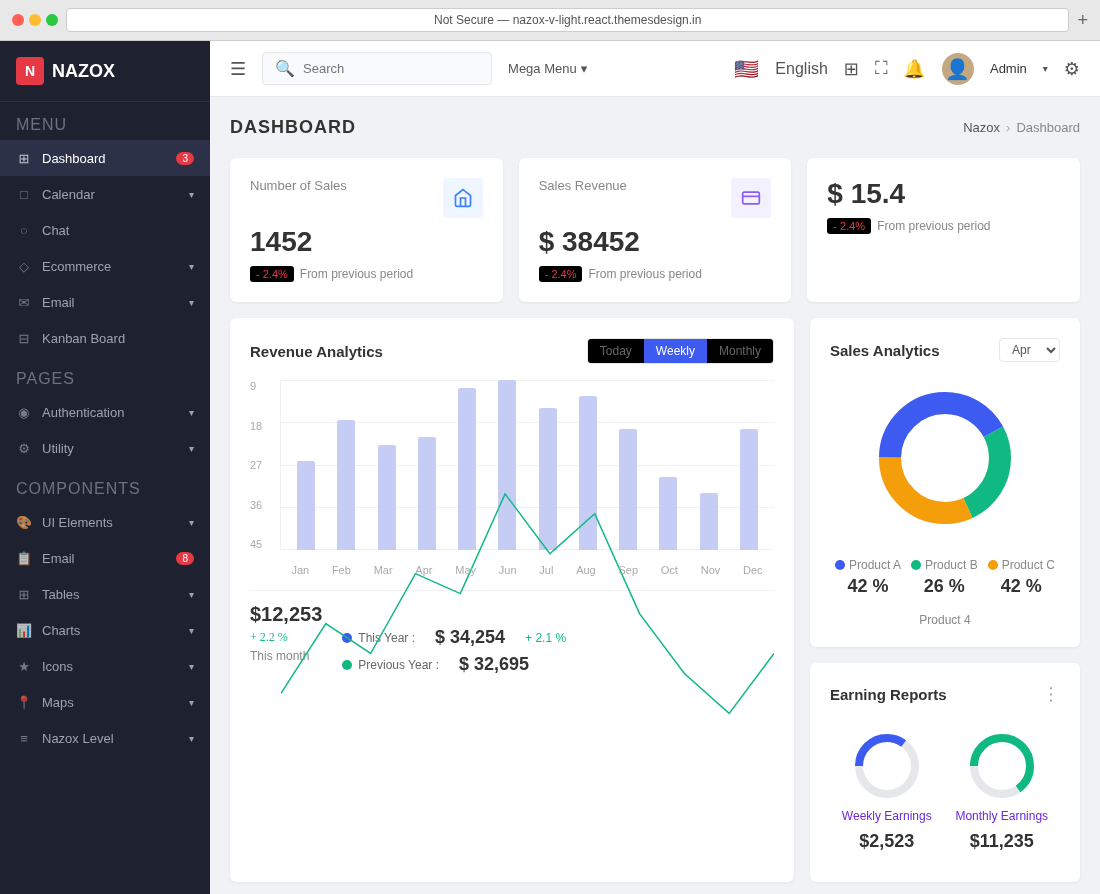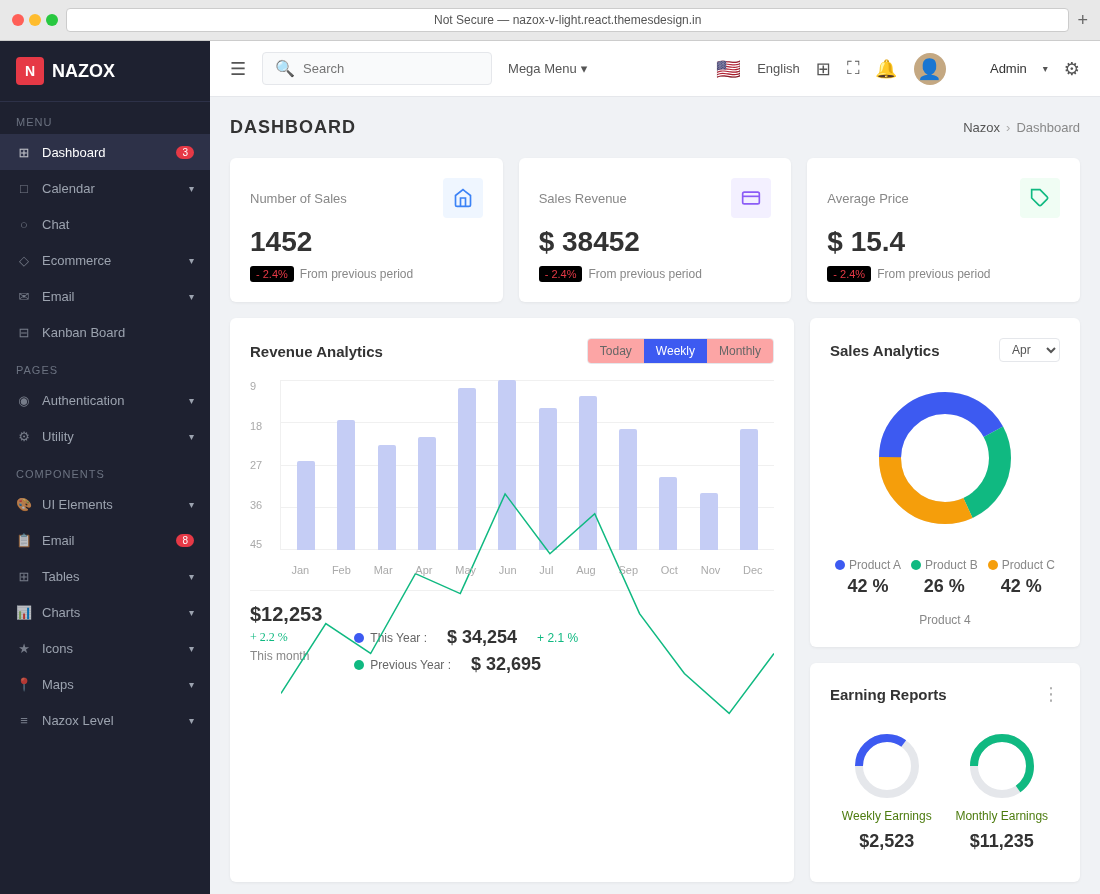--- a/index.html
+++ b/index.html
@@ -16,89 +16,89 @@
     .browser-new-tab { margin-left: auto; font-size: 18px; color: #666; cursor: pointer; }
 
     
     .app { display: flex; flex: 1; overflow: hidden; }
 
     
     .sidebar { width: 210px; background: #1e2130; color: #9ca3af; flex-shrink: 0; overflow-y: auto; }
     .sidebar-logo { padding: 16px; display: flex; align-items: center; gap: 8px; border-bottom: 1px solid #2d3148; }
     .logo-icon { background: #e63946; color: white; width: 28px; height: 28px; border-radius: 4px; display: flex; align-items: center; justify-content: center; font-weight: bold; font-size: 14px; }
     .logo-text { color: white; font-size: 18px; font-weight: 700; }
-    .sidebar-section-label { font-size: 11px; text-transform: uppercase; letter-spacing: 1px; padding: 14px 16px 6px; color: #6b7280; }
+    .sidebar-section-label { font-size: 16px; text-transform: uppercase; letter-spacing: 1px; padding: 14px 16px 6px; color: #6b7280; }
     .sidebar-item { display: flex; align-items: center; padding: 10px 16px; cursor: pointer; font-size: 13px; position: relative; gap: 10px; }
     .sidebar-item.active { background: #2d3148; color: #fff; }
     .sidebar-item .s-icon { width: 16px; height: 16px; display: flex; align-items: center; justify-content: center; opacity: 0.7; flex-shrink: 0; }
     .sidebar-item .badge { background: #e63946; color: white; font-size: 10px; border-radius: 10px; padding: 1px 6px; margin-left: auto; }
     .sidebar-item .arrow { margin-left: auto; font-size: 10px; }
     .sidebar-item .label { flex: 1; }
 
     
     .main { flex: 1; overflow-y: auto; background: #f0f2f5; }
 
     
     .topnav { background: white; padding: 0 20px; height: 56px; display: flex; align-items: center; gap: 16px; border-bottom: 1px solid #e5e7eb; flex-shrink: 0; }
     .hamburger { font-size: 18px; color: #555; cursor: pointer; }
     .search-box { display: flex; align-items: center; background: #f9fafb; border: 1px solid #e5e7eb; border-radius: 4px; padding: 6px 12px; gap: 8px; flex: 0 0 200px; }
     .search-box input { border: none; background: transparent; font-size: 13px; color: #555; outline: none; }
     .mega-menu { font-size: 13px; color: #555; cursor: pointer; display: flex; align-items: center; gap: 4px; }
     .topnav-right { margin-left: auto; display: flex; align-items: center; gap: 16px; }
     .flag-en { font-size: 20px; }
-    .lang-label { font-size: 13px; color: #555; text-align: center; }
+    .lang-label { font-size: 16px; color: #555; text-align: center; }
     .grid-icon { font-size: 18px; color: #555; cursor: pointer; }
     .fullscreen-icon { font-size: 18px; color: #555; cursor: pointer; }
     .bell-icon { font-size: 18px; color: #555; cursor: pointer; position: relative; }
     .avatar { width: 32px; height: 32px; border-radius: 50%; background: #c4a882; display: flex; align-items: center; justify-content: center; font-size: 12px; color: white; overflow: hidden; }
-    .admin-label { font-size: 13px; color: #333; cursor: pointer; margin-left: 28px; }
+    .admin-label { font-size: 13px; color: #333; cursor: pointer; }
     .settings-icon { font-size: 18px; color: #555; cursor: pointer; }
 
     
     .page { padding: 20px; }
     .page-header { display: flex; justify-content: space-between; align-items: center; margin-bottom: 20px; }
     .page-title { font-size: 18px; font-weight: 600; color: #333; text-transform: uppercase; letter-spacing: 1px; }
     .breadcrumb { font-size: 13px; color: #888; display: flex; gap: 6px; align-items: center; }
     .breadcrumb a { color: #555; }
     .breadcrumb-sep { color: #aaa; }
 
     
     .stats-row { display: grid; grid-template-columns: 1fr 1fr 1fr; gap: 16px; margin-bottom: 16px; }
     .stat-card { background: white; border-radius: 6px; padding: 20px; display: flex; flex-direction: column; gap: 8px; box-shadow: 0 1px 3px rgba(0,0,0,0.06); position: relative; }
-    .stat-card-header { display: flex; justify-content: space-between; align-items: center; }
+    .stat-card-header { display: flex; justify-content: space-between; align-items: flex-start; }
     .stat-label { font-size: 13px; color: #888; }
     .stat-value { font-size: 28px; font-weight: 600; color: #333; }
     .stat-footer { display: flex; align-items: center; gap: 6px; font-size: 12px; color: #888; }
     .stat-change { background: #000000; color: #e63946; border-radius: 3px; padding: 2px 6px; font-size: 11px; font-weight: 500; }
     .stat-icon-box { width: 40px; height: 40px; border-radius: 4px; display: flex; align-items: center; justify-content: center; }
     .stat-icon-blue { background: #eff6ff; color: #3b82f6; }
     .stat-icon-purple { background: #f3f0ff; color: #8b5cf6; }
     .stat-icon-teal { background: #f0fdf4; color: #10b981; }
 
     
     .main-grid { display: grid; grid-template-columns: 1fr 270px; gap: 16px; margin-bottom: 16px; }
     .card { background: white; border-radius: 6px; padding: 20px; box-shadow: 0 1px 3px rgba(0,0,0,0.06); }
     .card-header { display: flex; justify-content: space-between; align-items: center; margin-bottom: 16px; }
     .card-title { font-size: 15px; font-weight: 600; color: #333; }
     .tab-group { display: flex; gap: 0; border-radius: 4px; overflow: hidden; border: 1px solid #e5e7eb; }
-    .tab-btn { padding: 5px 12px; font-size: 12px; cursor: pointer; background: #fca5a5; border: none; color: #666; }
+    .tab-btn { padding: 5px 12px; font-size: 12px; cursor: pointer; background: #000000; border: none; color: #666; }
     .tab-btn.active { background: #3d5af1; color: white; }
 
     
     .bar-chart { position: relative; height: 200px; }
     .chart-y-labels { position: absolute; left: 0; top: 0; bottom: 30px; display: flex; flex-direction: column-reverse; justify-content: space-between; font-size: 11px; color: #aaa; width: 25px; }
     .chart-area { position: absolute; left: 30px; right: 0; top: 0; bottom: 30px; border-left: 1px solid #f0f0f0; }
     .chart-grid { position: absolute; inset: 0; display: flex; flex-direction: column-reverse; justify-content: space-between; }
     .grid-line { width: 100%; height: 1px; background: #f0f0f0; }
     .bars-container { position: absolute; inset: 0; display: flex; align-items: flex-end; justify-content: space-around; padding: 0 5px; }
     .x-labels { position: absolute; left: 30px; right: 0; bottom: 0; display: flex; justify-content: space-around; font-size: 11px; color: #aaa; height: 20px; align-items: center; }
     .line-chart-overlay { position: absolute; inset: 0; }
 
     
-    .chart-footer { display: flex; gap: 32px; align-items: flex-start; margin-top: 10px; padding-top: 12px; border-top: 1px solid #f0f0f0; }
+    .chart-footer { display: flex; gap: 20px; align-items: flex-start; margin-top: 10px; padding-top: 12px; border-top: 1px solid #f0f0f0; }
     .chart-stat { display: flex; flex-direction: column; gap: 4px; }
     .chart-stat-label { font-size: 12px; color: #888; }
     .chart-stat-value { font-size: 20px; font-weight: 600; color: #333; }
     .legend-group { display: flex; gap: 20px; align-items: center; }
     .legend-item { display: flex; align-items: center; gap: 6px; font-size: 12px; color: #666; }
     .legend-dot { width: 10px; height: 10px; border-radius: 50%; }
     .legend-this { background: #3d5af1; }
     .legend-prev { background: #10b981; }
     .legend-value { font-size: 18px; font-weight: 600; color: #333; }
     .legend-change { font-size: 12px; color: #10b981; }
@@ -109,21 +109,21 @@
     .product-labels { display: flex; justify-content: space-around; padding: 10px 0; }
     .product-label { display: flex; flex-direction: column; align-items: center; gap: 4px; }
     .product-dot { width: 10px; height: 10px; border-radius: 50%; }
     .product-name { font-size: 12px; color: #888; display: flex; align-items: center; gap: 4px; }
     .product-pct { font-size: 18px; font-weight: 600; color: #333; }
     .select-sm { font-size: 12px; border: 1px solid #e5e7eb; border-radius: 4px; padding: 3px 8px; background: white; color: #555; cursor: pointer; }
 
     
     .earnings-grid { display: flex; justify-content: space-around; align-items: center; padding: 10px 0; }
     .earning-item { display: flex; flex-direction: column; align-items: center; gap: 8px; }
-    .earning-label { font-size: 12px; color: #4d7c0f; }
+    .earning-label { font-size: 12px; color: #6d28d9; }
     .earning-value { font-size: 18px; font-weight: 600; color: #333; }
     .mini-donut { width: 70px; height: 70px; }
     .more-btn { background: none; border: none; font-size: 18px; color: #aaa; cursor: pointer; }
   </style>
 </head>
 <body>
 
 <div class="browser-chrome">
   <div class="browser-dots">
     <div class="dot dot-red"></div>
@@ -290,29 +290,20 @@
               </svg>
             </div>
           </div>
           <div class="stat-value">$ 38452</div>
           <div class="stat-footer">
             <span class="stat-change">- 2.4%</span>
             <span>From previous period</span>
           </div>
         </div>
         <div class="stat-card">
-          <div class="stat-card-header">
-            <span class="stat-label">Average Price</span>
-            <div class="stat-icon-box stat-icon-teal">
-              <svg width="20" height="20" viewBox="0 0 24 24" fill="none" stroke="#10b981" stroke-width="2">
-                <path d="M20.59 13.41l-7.17 7.17a2 2 0 01-2.83 0L2 12V2h10l8.59 8.59a2 2 0 010 2.82z"></path>
-                  <line x1="7" y1="7" x2="7.01" y2="7"></line>
-              </svg>
-            </div>
-          </div>
           <div class="stat-value">$ 15.4</div>
           <div class="stat-footer">
             <span class="stat-change">- 2.4%</span>
             <span>From previous period</span>
           </div>
         </div>
       </div>
 
       <div class="main-grid">
 

